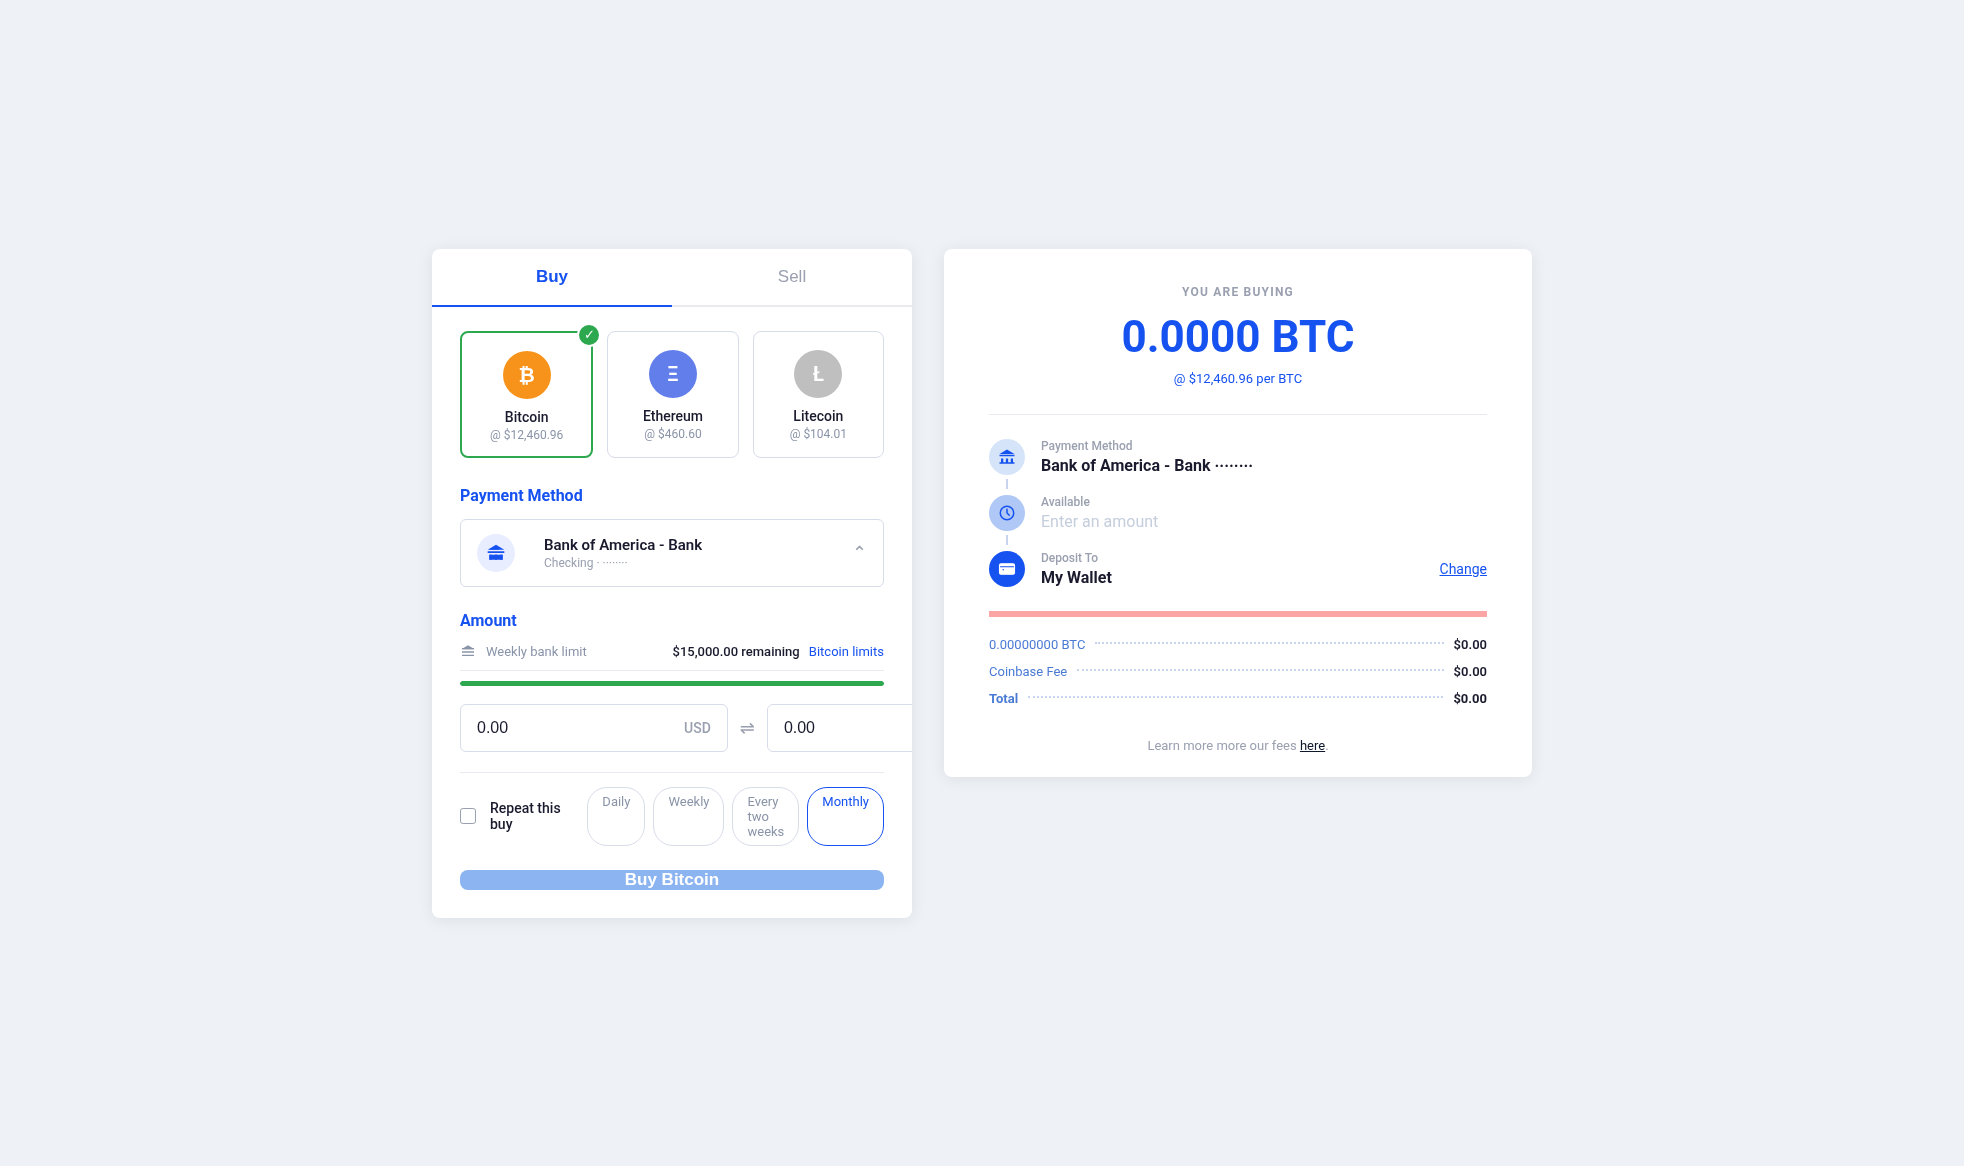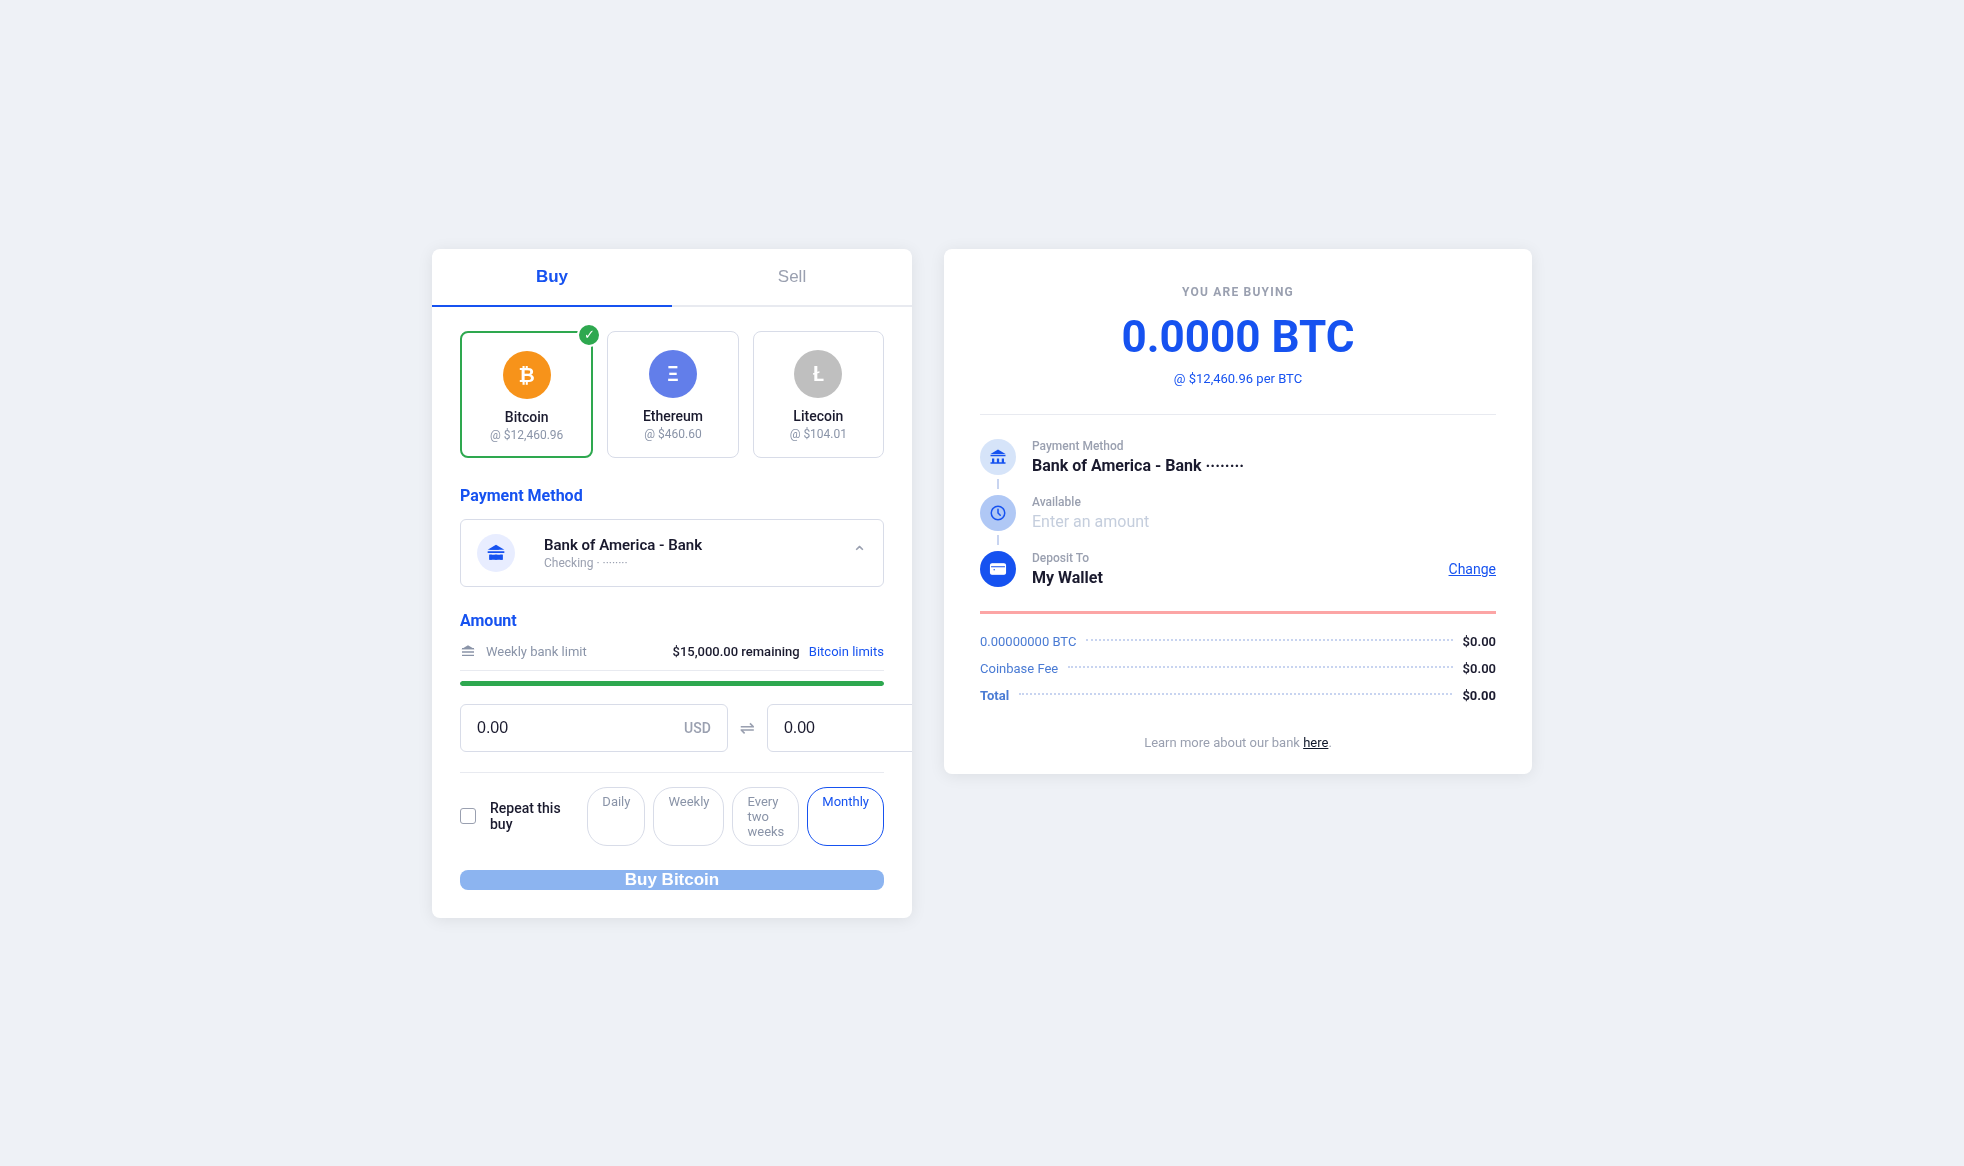--- a/index.html
+++ b/index.html
@@ -268,21 +268,21 @@
       cursor: pointer;
       text-align: center;
     }
 
     
     .right-panel {
       flex: 1;
       background: #fff;
       border-radius: 8px;
       box-shadow: 0 2px 16px rgba(0,0,0,0.08);
-      padding: 36px 36px 24px;
+      padding: 36px 45px 24px;
     }
     .summary-you-buying {
       text-align: center;
       font-size: 12px;
       font-weight: 700;
       color: #9aa0b0;
       letter-spacing: 0.1em;
       text-transform: uppercase;
       margin-bottom: 12px;
     }
@@ -354,21 +354,21 @@
     }
     .summary-item-right {
       font-size: 14px;
       color: #1652f0;
       cursor: pointer;
       text-decoration: underline;
       align-self: center;
     }
 
     
-    .fee-section { border-top: 3px solid #fca5a5; padding-top: 20px; margin-bottom: 20px; }
+    .fee-section { border-top: 6px solid #fca5a5; padding-top: 20px; margin-bottom: 20px; }
     .fee-line {
       display: flex;
       justify-content: space-between;
       align-items: center;
       margin-bottom: 12px;
     }
     .fee-label { font-size: 13px; color: #4a7bd4; }
     .fee-dots {
       flex: 1;
       border-bottom: 2px dotted #c8d4f0;
@@ -567,18 +567,18 @@
         <span class="fee-value">$0.00</span>
       </div>
       <div class="fee-line">
         <span class="total-label">Total</span>
         <div class="fee-dots"></div>
         <span class="total-value">$0.00</span>
       </div>
     </div>
 
     <div class="learn-more">
-      <span>Learn more about our bank </span>
+      <span>Learn more more our fees </span>
       <a href="#">here</a>.
     </div>
 
   </div>
 </div>
 
 </body></html>

